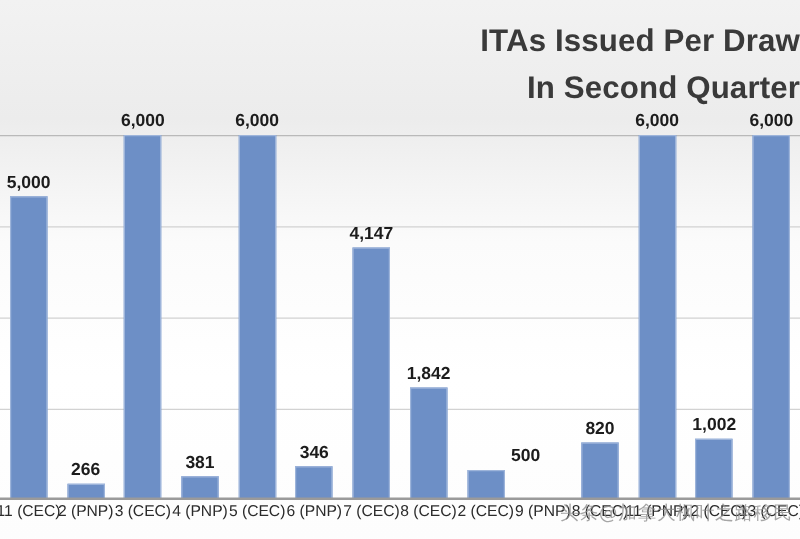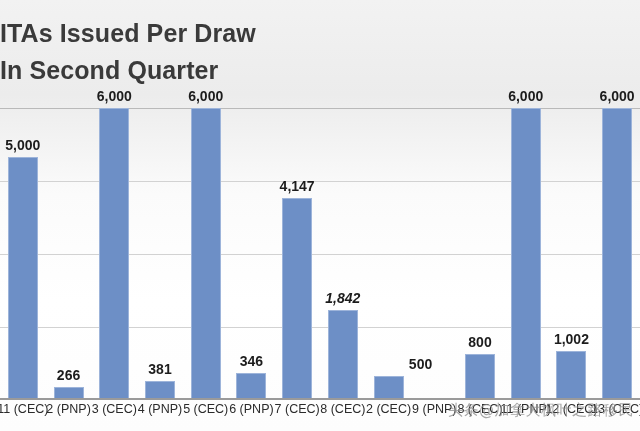--- a/index.html
+++ b/index.html
@@ -21,21 +21,21 @@
     background: linear-gradient(180deg, #f2f2f2 0%, #ececec 22%, #fbfbfb 45%, #ffffff 70%, #fdfdfd 100%);
     overflow: hidden;
   }
 
   
   .title-block {
     position: absolute;
     top: 16px;
     left: 0;
     width: 640px;
-    text-align: left;
+    text-align: right;
     pointer-events: none;
   }
   .title-line {
     font-size: 25px;
     font-weight: bold;
     color: #3a3a3a;
     letter-spacing: 0.1px;
     line-height: 34px;
     white-space: nowrap;
   }
@@ -175,29 +175,29 @@
         <div class="bar-slot" style="left: 228.571px; width: 45.7143px;">
           <div class="bar" title="6 (PNP): 557" style="height: 27.1073px;"></div>
           <div class="bar-label" style="bottom: 31.1073px;">346</div>
         </div>
         <div class="bar-slot" style="left: 274.286px; width: 45.7143px;">
           <div class="bar" title="7 (CEC): 4,147" style="height: 201.821px;"></div>
           <div class="bar-label" style="bottom: 205.821px;">4,147</div>
         </div>
         <div class="bar-slot" style="left: 320px; width: 45.7143px;">
           <div class="bar" title="8 (CEC): 1,842" style="height: 89.644px;"></div>
-          <div class="bar-label" style="bottom: 93.644px; font-style: italic;">1,842</div>
+          <div class="bar-label" style="bottom: 93.644px;">1,842</div>
         </div>
         <div class="bar-slot" style="left: 365.714px; width: 45.7143px;">
           <div class="bar" title="9 (CEC): 500" style="height: 24.3333px;"></div>
           <div class="bar-label" style="bottom: 28.3333px; margin-left: 32px;">500</div>
         </div>
         <div class="bar-slot" style="left: 457.143px; width: 45.7143px;">
           <div class="bar" title="10 (CEC): 940" style="height: 45.7467px;"></div>
-          <div class="bar-label" style="bottom: 49.7467px;">800</div>
+          <div class="bar-label" style="bottom: 49.7467px;">820</div>
         </div>
         <div class="bar-slot" style="left: 502.857px; width: 45.7143px;">
           <div class="bar" title="11 (PNP): 6,000" style="height: 292px;"></div>
           <div class="bar-label" style="bottom: 296px;">6,000</div>
         </div>
         <div class="bar-slot" style="left: 548.571px; width: 45.7143px;">
           <div class="bar" title="12 (CEC): 1,002" style="height: 48.764px;"></div>
           <div class="bar-label" style="bottom: 52.764px;">1,002</div>
         </div>
         <div class="bar-slot" style="left: 594.286px; width: 45.7143px;">

